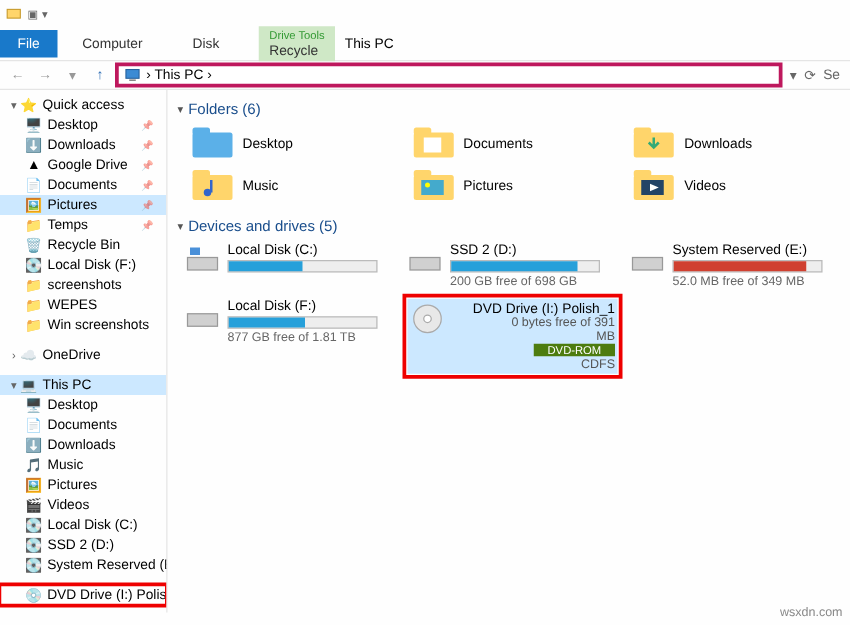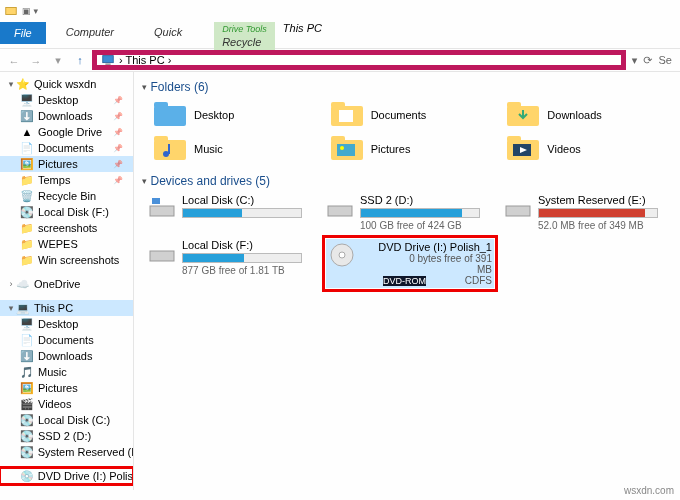--- a/index.html
+++ b/index.html
@@ -1,31 +1,31 @@
 <!DOCTYPE html>
 <html><head>
 <meta charset="utf-8">
 <style>
 * { margin: 0; padding: 0; box-sizing: border-box; font-family: "Segoe UI", Tahoma, sans-serif; }
 body { width: 680px; height: 500px; background: #fefefe; position: relative; overflow: hidden; font-size: 11px; }
 .titlebar { height: 22px; display: flex; align-items: center; padding: 0 4px; }
 .titlebar .tb-icon { width: 14px; height: 14px; margin-right: 4px; }
 .titlebar .qat { display: flex; gap: 3px; }
 .titlebar .qat span { color: #666; font-size: 9px; }
-.ribbon { height: 26px; display: flex; align-items: flex-start; font-style: italic; }
+.ribbon { height: 26px; display: flex; align-items: center; }
 .tab { padding: 4px 20px; font-size: 11px; color: #333; }
 .tab.file { background: #1979ca; color: #fff; padding: 5px 14px; }
 .tab.context-group { background: #cfe8c6; padding: 2px 8px; font-size: 10px; color: #4a6; height: 28px; display: flex; flex-direction: column; justify-content: space-between; }
 .tab.context-group .cg-top { font-size: 9px; color: #393; }
 .tab.context-group .cg-bot { color: #333; font-size: 11px; }
 .tb-title { margin-left: 8px; font-size: 11px; color: #000; }
 .addrbar { height: 24px; border-top: 1px solid #e5e5e5; border-bottom: 1px solid #e5e5e5; display: flex; align-items: center; padding: 0 4px; gap: 2px; }
 .nav-btn { width: 20px; height: 20px; display: flex; align-items: center; justify-content: center; color: #999; }
 .nav-btn.active { color: #2a6bb3; }
-.breadcrumb { flex: 1; border: 5px solid #be185d; height: 20px; display: flex; align-items: center; padding: 0 4px; font-size: 11px; background: #fff; }
+.breadcrumb { flex: 1; border: 3px solid #be185d; height: 20px; display: flex; align-items: center; padding: 0 4px; font-size: 11px; background: #fff; }
 .breadcrumb .pc-icon { width: 14px; height: 14px; margin-right: 4px; }
 .right-icons { display: flex; gap: 6px; color: #666; padding: 0 4px; }
 .body { display: flex; height: calc(500px - 22px - 26px - 24px - 10px); }
 .sidebar { width: 134px; border-right: 1px solid #e5e5e5; padding: 4px 0; overflow: hidden; }
 .tree-item { display: flex; align-items: center; padding: 1px 4px; font-size: 11px; color: #000; white-space: nowrap; }
 .tree-item .caret { width: 10px; text-align: center; color: #666; font-size: 9px; }
 .tree-item .ti-icon { width: 14px; height: 14px; margin-right: 4px; display: inline-flex; align-items: center; justify-content: center; }
 .tree-item.lvl1 { padding-left: 6px; }
 .tree-item.lvl2 { padding-left: 20px; }
 .tree-item.pin::after { content: "📌"; font-size: 8px; margin-left: auto; margin-right: 6px; opacity: .5; }
@@ -42,21 +42,21 @@
 .drive-item .dv-icon { width: 28px; height: 28px; }
 .drive-info { flex: 1; font-size: 10px; }
 .drive-name { font-size: 11px; color: #000; }
 .drive-bar { width: 120px; height: 10px; border: 1px solid #bbb; background: #eee; margin: 2px 0; position: relative; }
 .drive-bar .fill { position: absolute; left: 0; top: 0; bottom: 0; background: #26a0da; }
 .drive-bar.red .fill { background: #d04030; }
 .drive-free { color: #666; font-size: 10px; }
 .dvd-sel { background: #cce8ff; outline: 3px solid #e00; outline-offset: 1px; padding: 2px; text-align: right; }
 .dvd-sel .drive-name { font-size: 11px; }
 .dvd-sel .sub { color: #555; font-size: 10px; margin-left: 36px; }
-.dvd-sel .tag { background: #0f172a; color: #fff; font-size: 9px; padding: 0 0; display: inline-block; }
+.dvd-sel .tag { background: #4d7c0f; color: #fff; font-size: 9px; padding: 0 11px; display: inline-block; }
 .attrib { position: absolute; bottom: 4px; right: 6px; font-size: 10px; color: #888; margin-top: 44px; }
 .sb-highlight { outline: 3px solid #e00; outline-offset: -1px; }
 
 
 .svg { display: block; }
 </style>
 </head>
 <body>
 
 <div class="titlebar">
@@ -67,21 +67,21 @@
   </span>
   <div class="qat">
     <span>▣</span>
     <span>▾</span>
   </div>
 </div>
 
 <div class="ribbon">
   <div class="tab file">File</div>
   <div class="tab">Computer</div>
-  <div class="tab">Quick</div>
+  <div class="tab">Disk</div>
   <div style="width:12px"></div>
   <div class="tab context-group">
     <span class="cg-top">Drive Tools</span>
     <span class="cg-bot">Recycle</span>
   </div>
   <span class="tb-title">This PC</span>
 </div>
 
 <div class="addrbar">
   <div class="nav-btn">←</div>
@@ -103,21 +103,21 @@
     <span>Se</span>
   </div>
 </div>
 
 <div class="body">
 
   <div class="sidebar">
     <div class="tree-item lvl1">
       <span class="caret">▾</span>
       <span class="ti-icon">⭐</span>
-      <span>Quick wsxdn</span>
+      <span>Quick access</span>
     </div>
     <div class="tree-item lvl2 pin">
         <span class="ti-icon">🖥️</span>
         <span>Desktop</span>
       </div>
     <div class="tree-item lvl2 pin">
         <span class="ti-icon">⬇️</span>
         <span>Downloads</span>
       </div>
     <div class="tree-item lvl2 pin">
@@ -290,21 +290,21 @@
       </div>
       <div class="drive-item">
         <span class="dv-icon"><svg viewBox="0 0 28 28">
               <rect x="2" y="12" width="24" height="10" fill="#d0d0d0" stroke="#999"></rect>
             </svg></span>
         <div class="drive-info">
           <div class="drive-name">SSD 2 (D:)</div>
           <div class="drive-bar">
               <div class="fill" style="width:86%"></div>
             </div>
-          <div class="drive-free">100 GB free of 424 GB</div>
+          <div class="drive-free">200 GB free of 698 GB</div>
         </div>
       </div>
       <div class="drive-item">
         <span class="dv-icon"><svg viewBox="0 0 28 28">
               <rect x="2" y="12" width="24" height="10" fill="#d0d0d0" stroke="#999"></rect>
             </svg></span>
         <div class="drive-info">
           <div class="drive-name">System Reserved (E:)</div>
           <div class="drive-bar red">
               <div class="fill" style="width:90%"></div>

